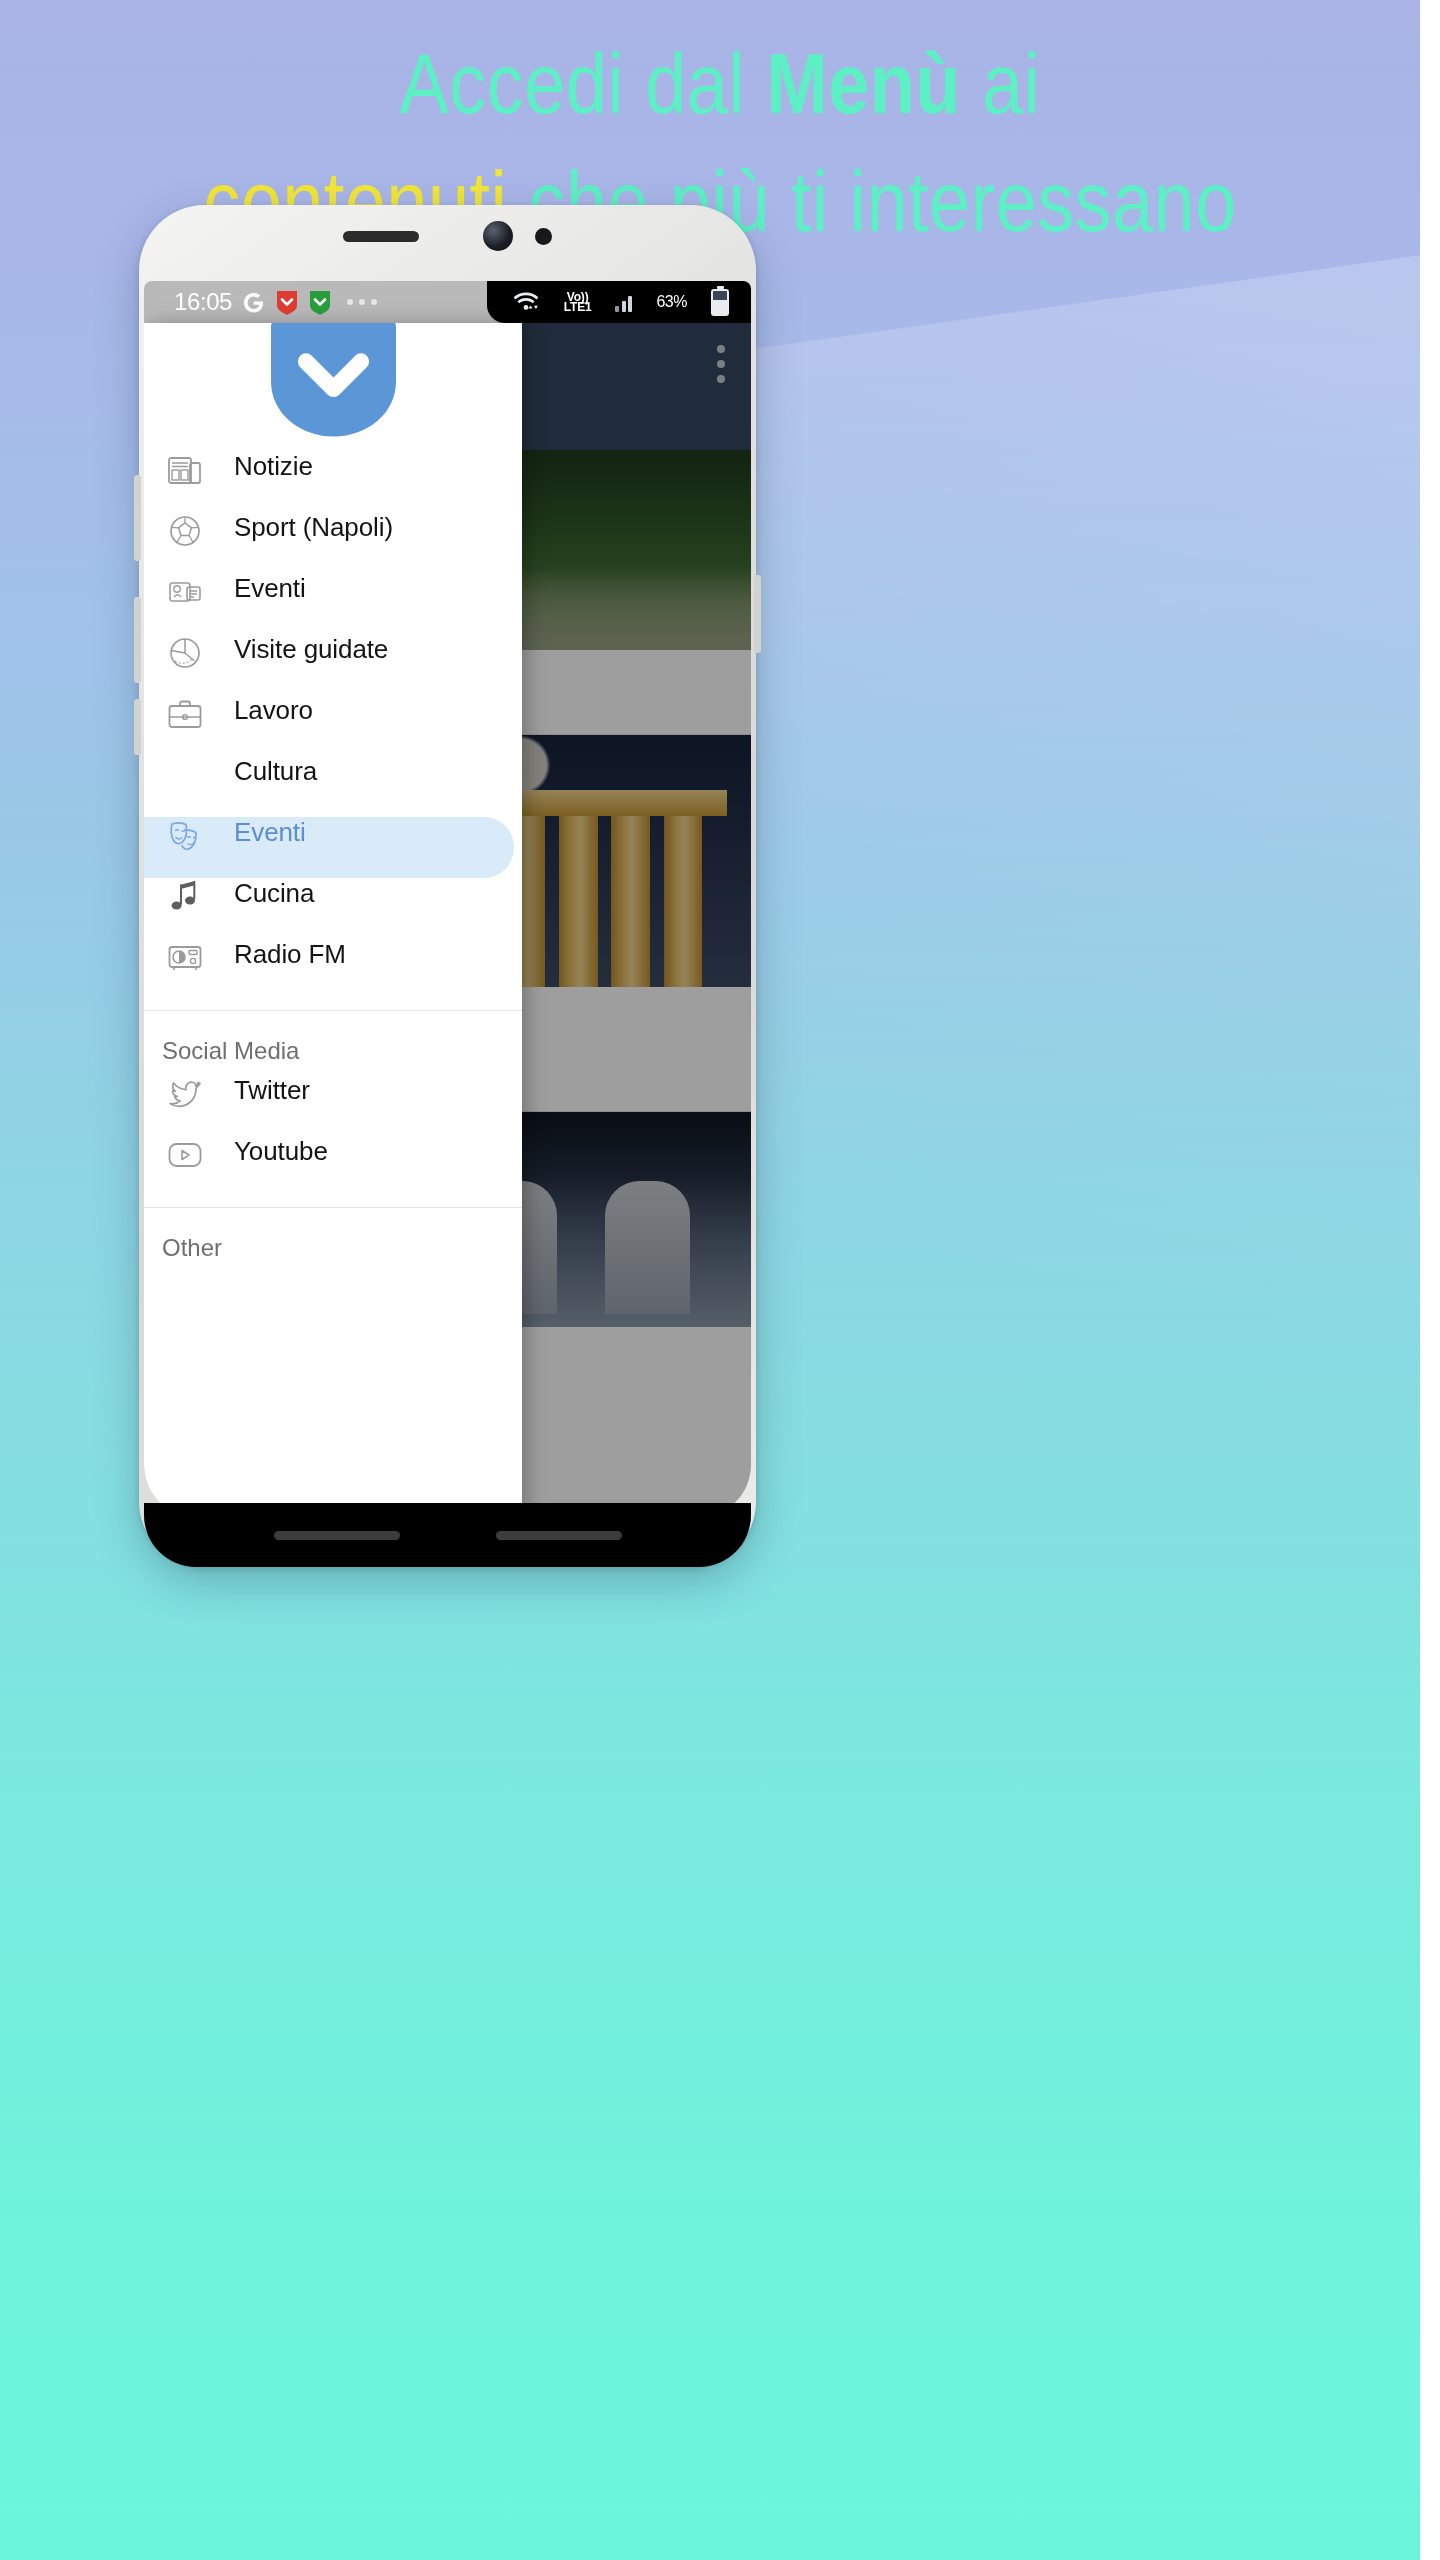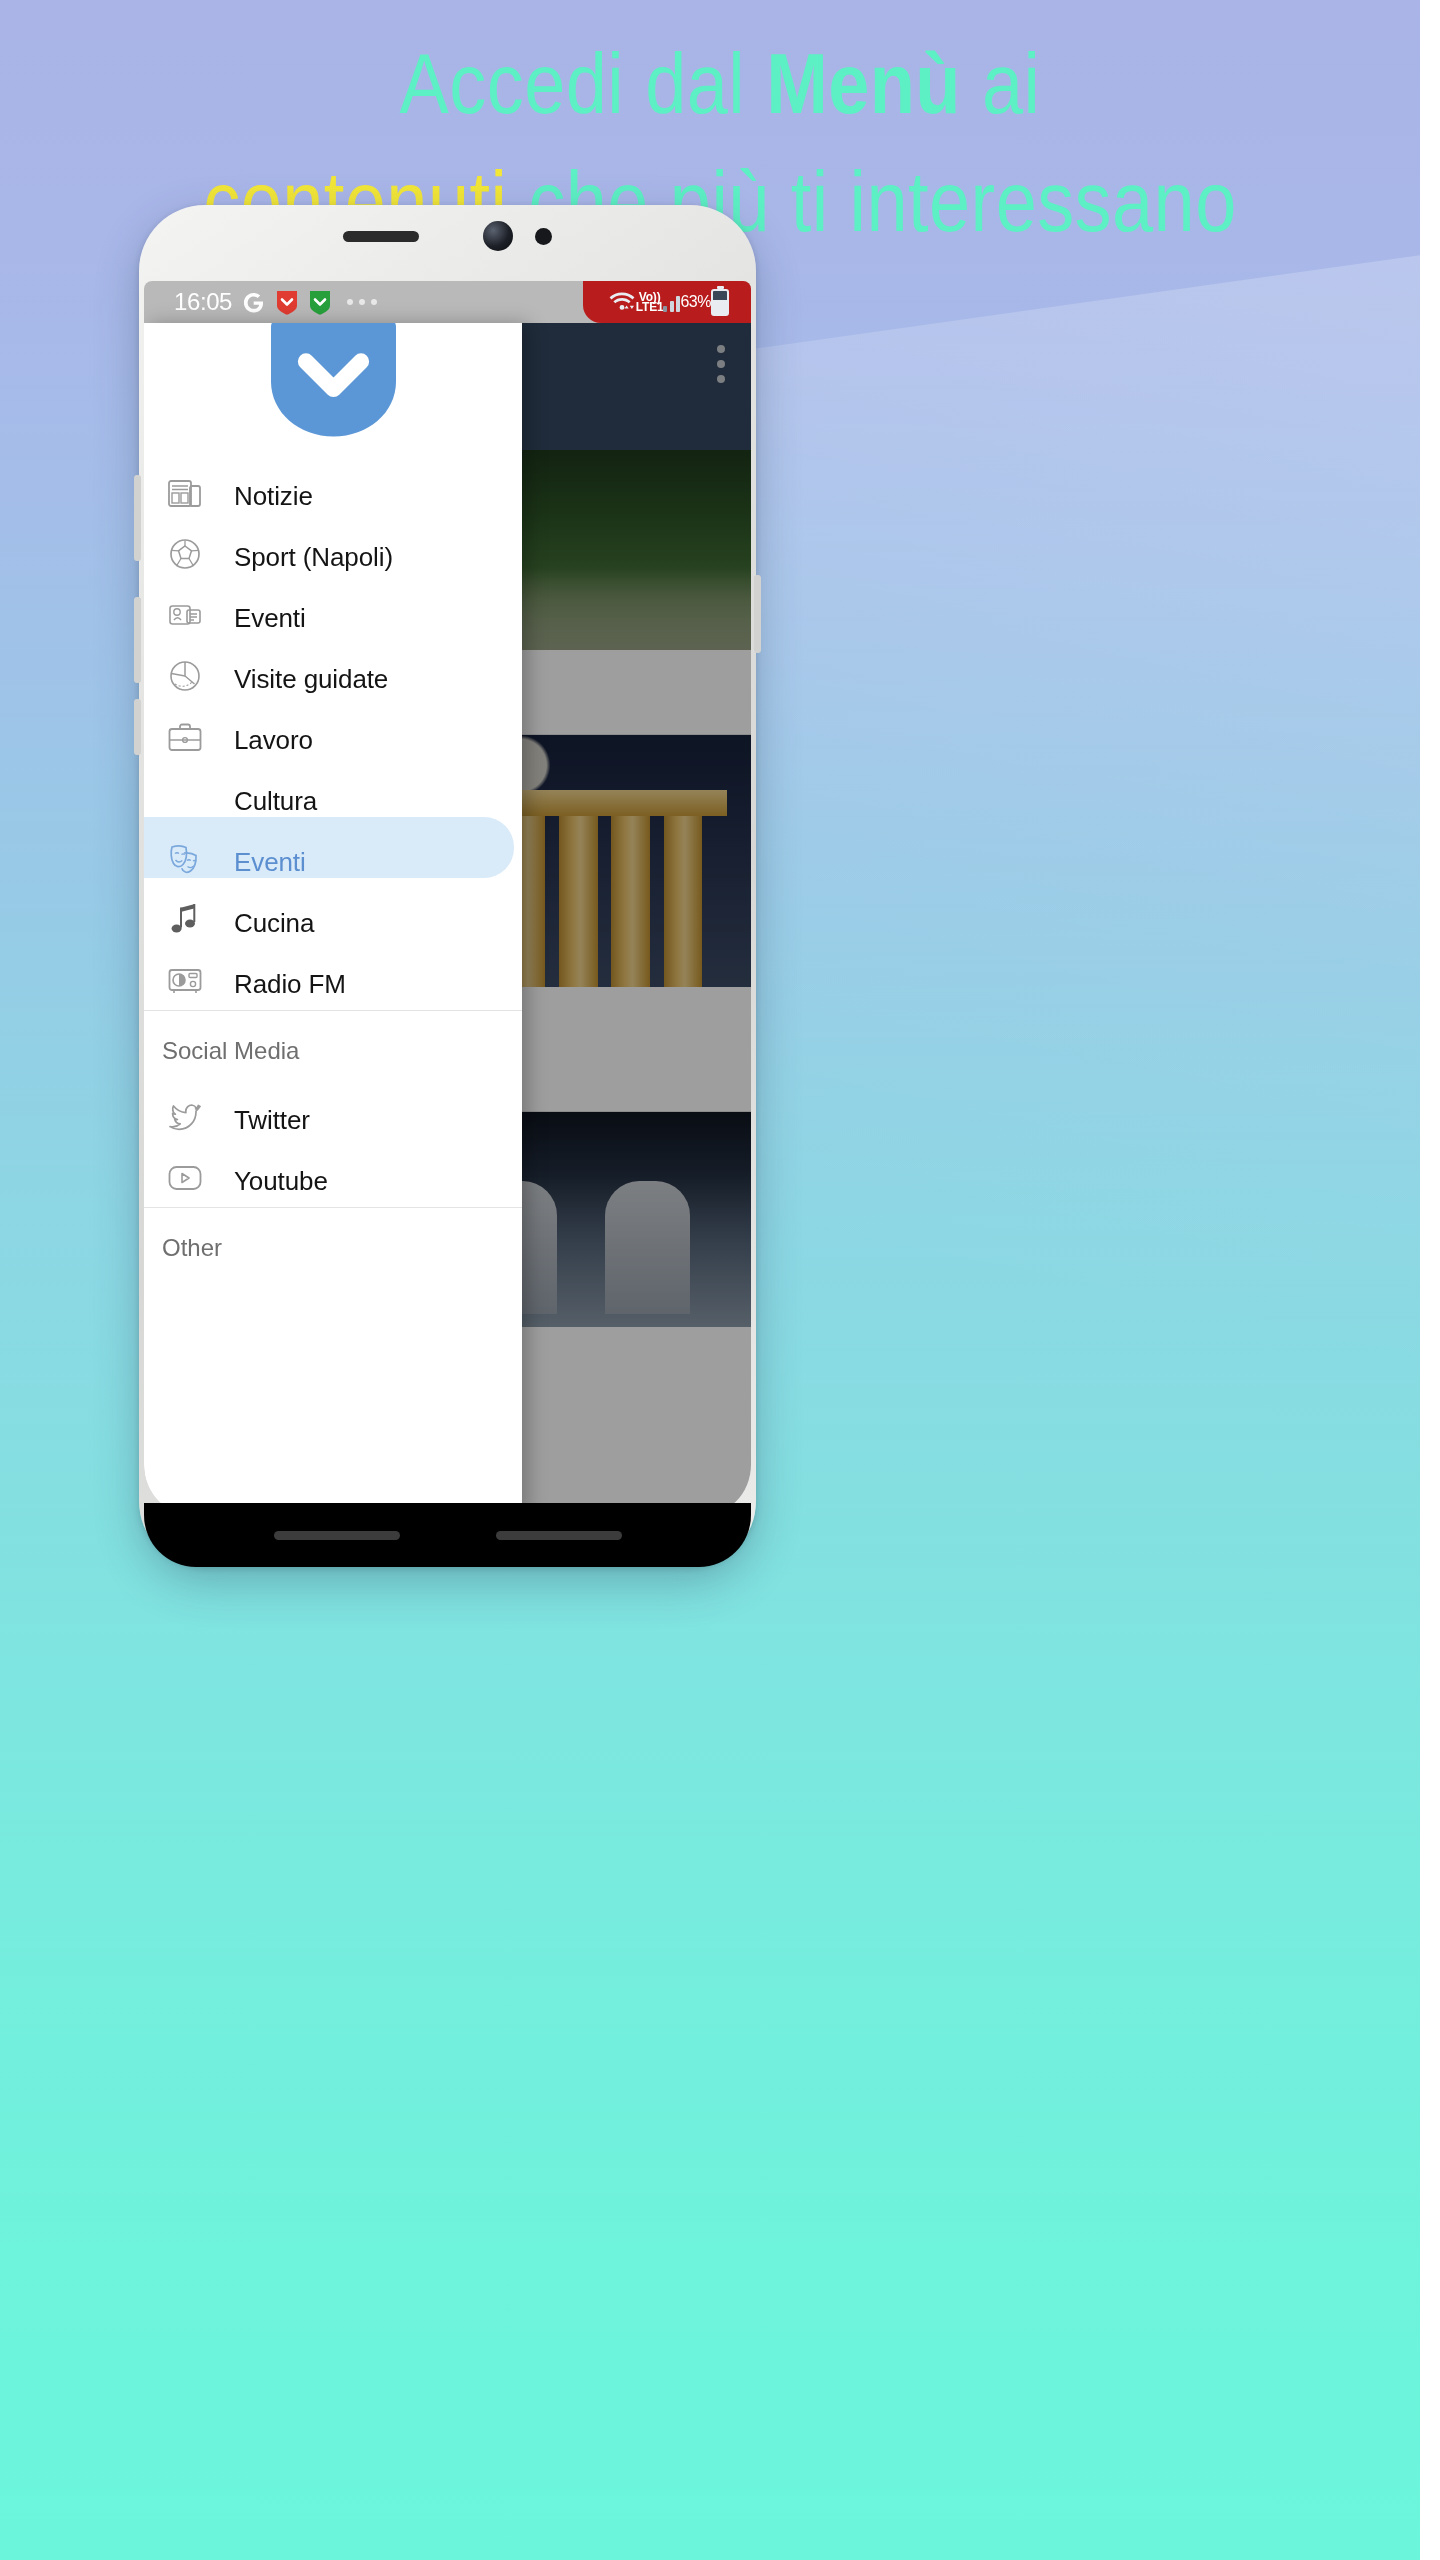--- a/index.html
+++ b/index.html
@@ -150,23 +150,23 @@
     display: flex; gap: 6px; margin-left: 6px;
   }
   #status-overflow-dots i {
     width: 6px; height: 6px; border-radius: 50%;
     background: #e8e8e8; display: block;
   }
   #status-bar-right {
     position: absolute;
     right: 0; top: 0;
     height: 42px;
-    display: flex; align-items: center; gap: 0;
+    display: flex; align-items: center; gap: 24px;
     padding: 0 22px 0 26px;
-    background: #b91c1c;
+    background: #000000;
     border-bottom-left-radius: 18px;
   }
   #wifi-icon { width: 27px; height: 24px; }
   #volte-icon {
     color: #fff; font-size: 12px; font-weight: 700;
     line-height: 10px; text-align: center;
     letter-spacing: -0.2px;
   }
   #volte-icon span { display: block; }
   #signal-icon { display: flex; align-items: flex-end; gap: 2.5px; height: 20px; }
@@ -284,21 +284,21 @@
     background: #ffffff;
   }
   #drawer-logo {
     width: 125px; height: 120px;
     margin-top: -4px;
   }
 
   #drawer-list { padding-top: 6px; }
 
   .nav-item {
-    display: flex; align-items: flex-end;
+    display: flex; align-items: flex-start;
     height: 61px;
     padding-left: 18px;
     border-radius: 0 30px 30px 0;
     margin-right: 8px;
   }
   .nav-item.selected { background: #d9eaf9; }
   .nav-icon {
     width: 46px; min-width: 46px; height: 38px;
     display: flex; align-items: center; justify-content: center;
     color: #9b9b9b;

